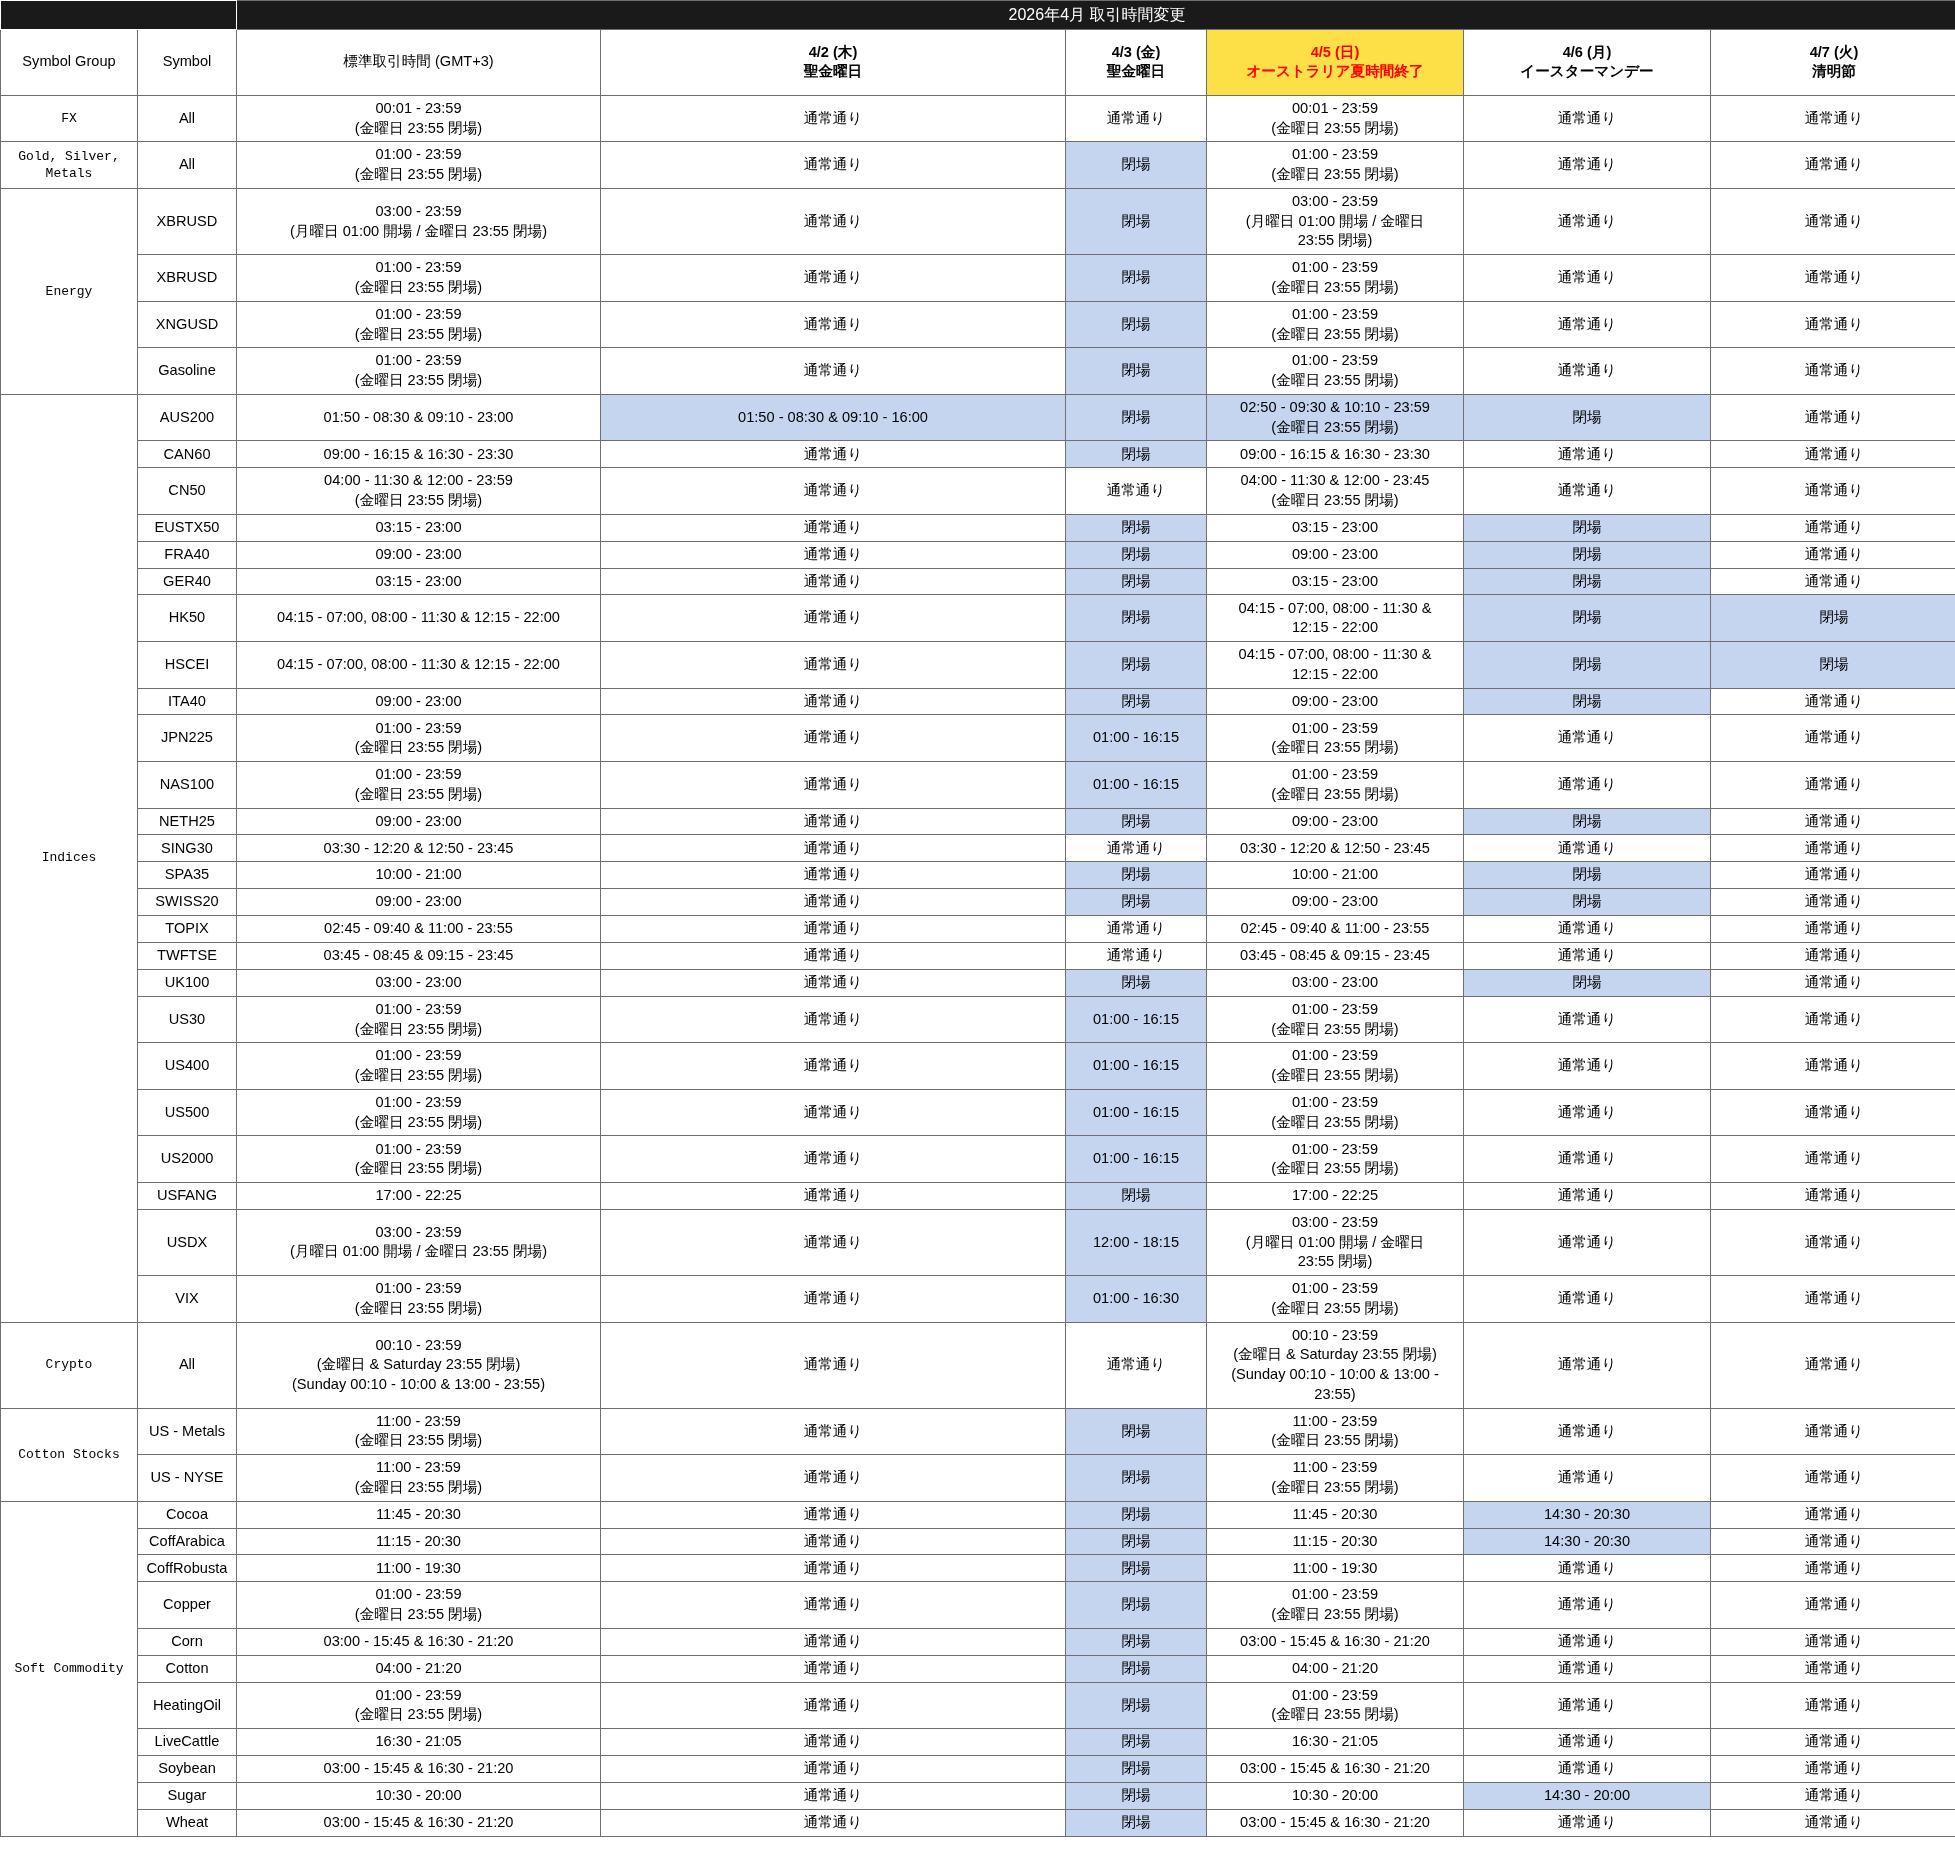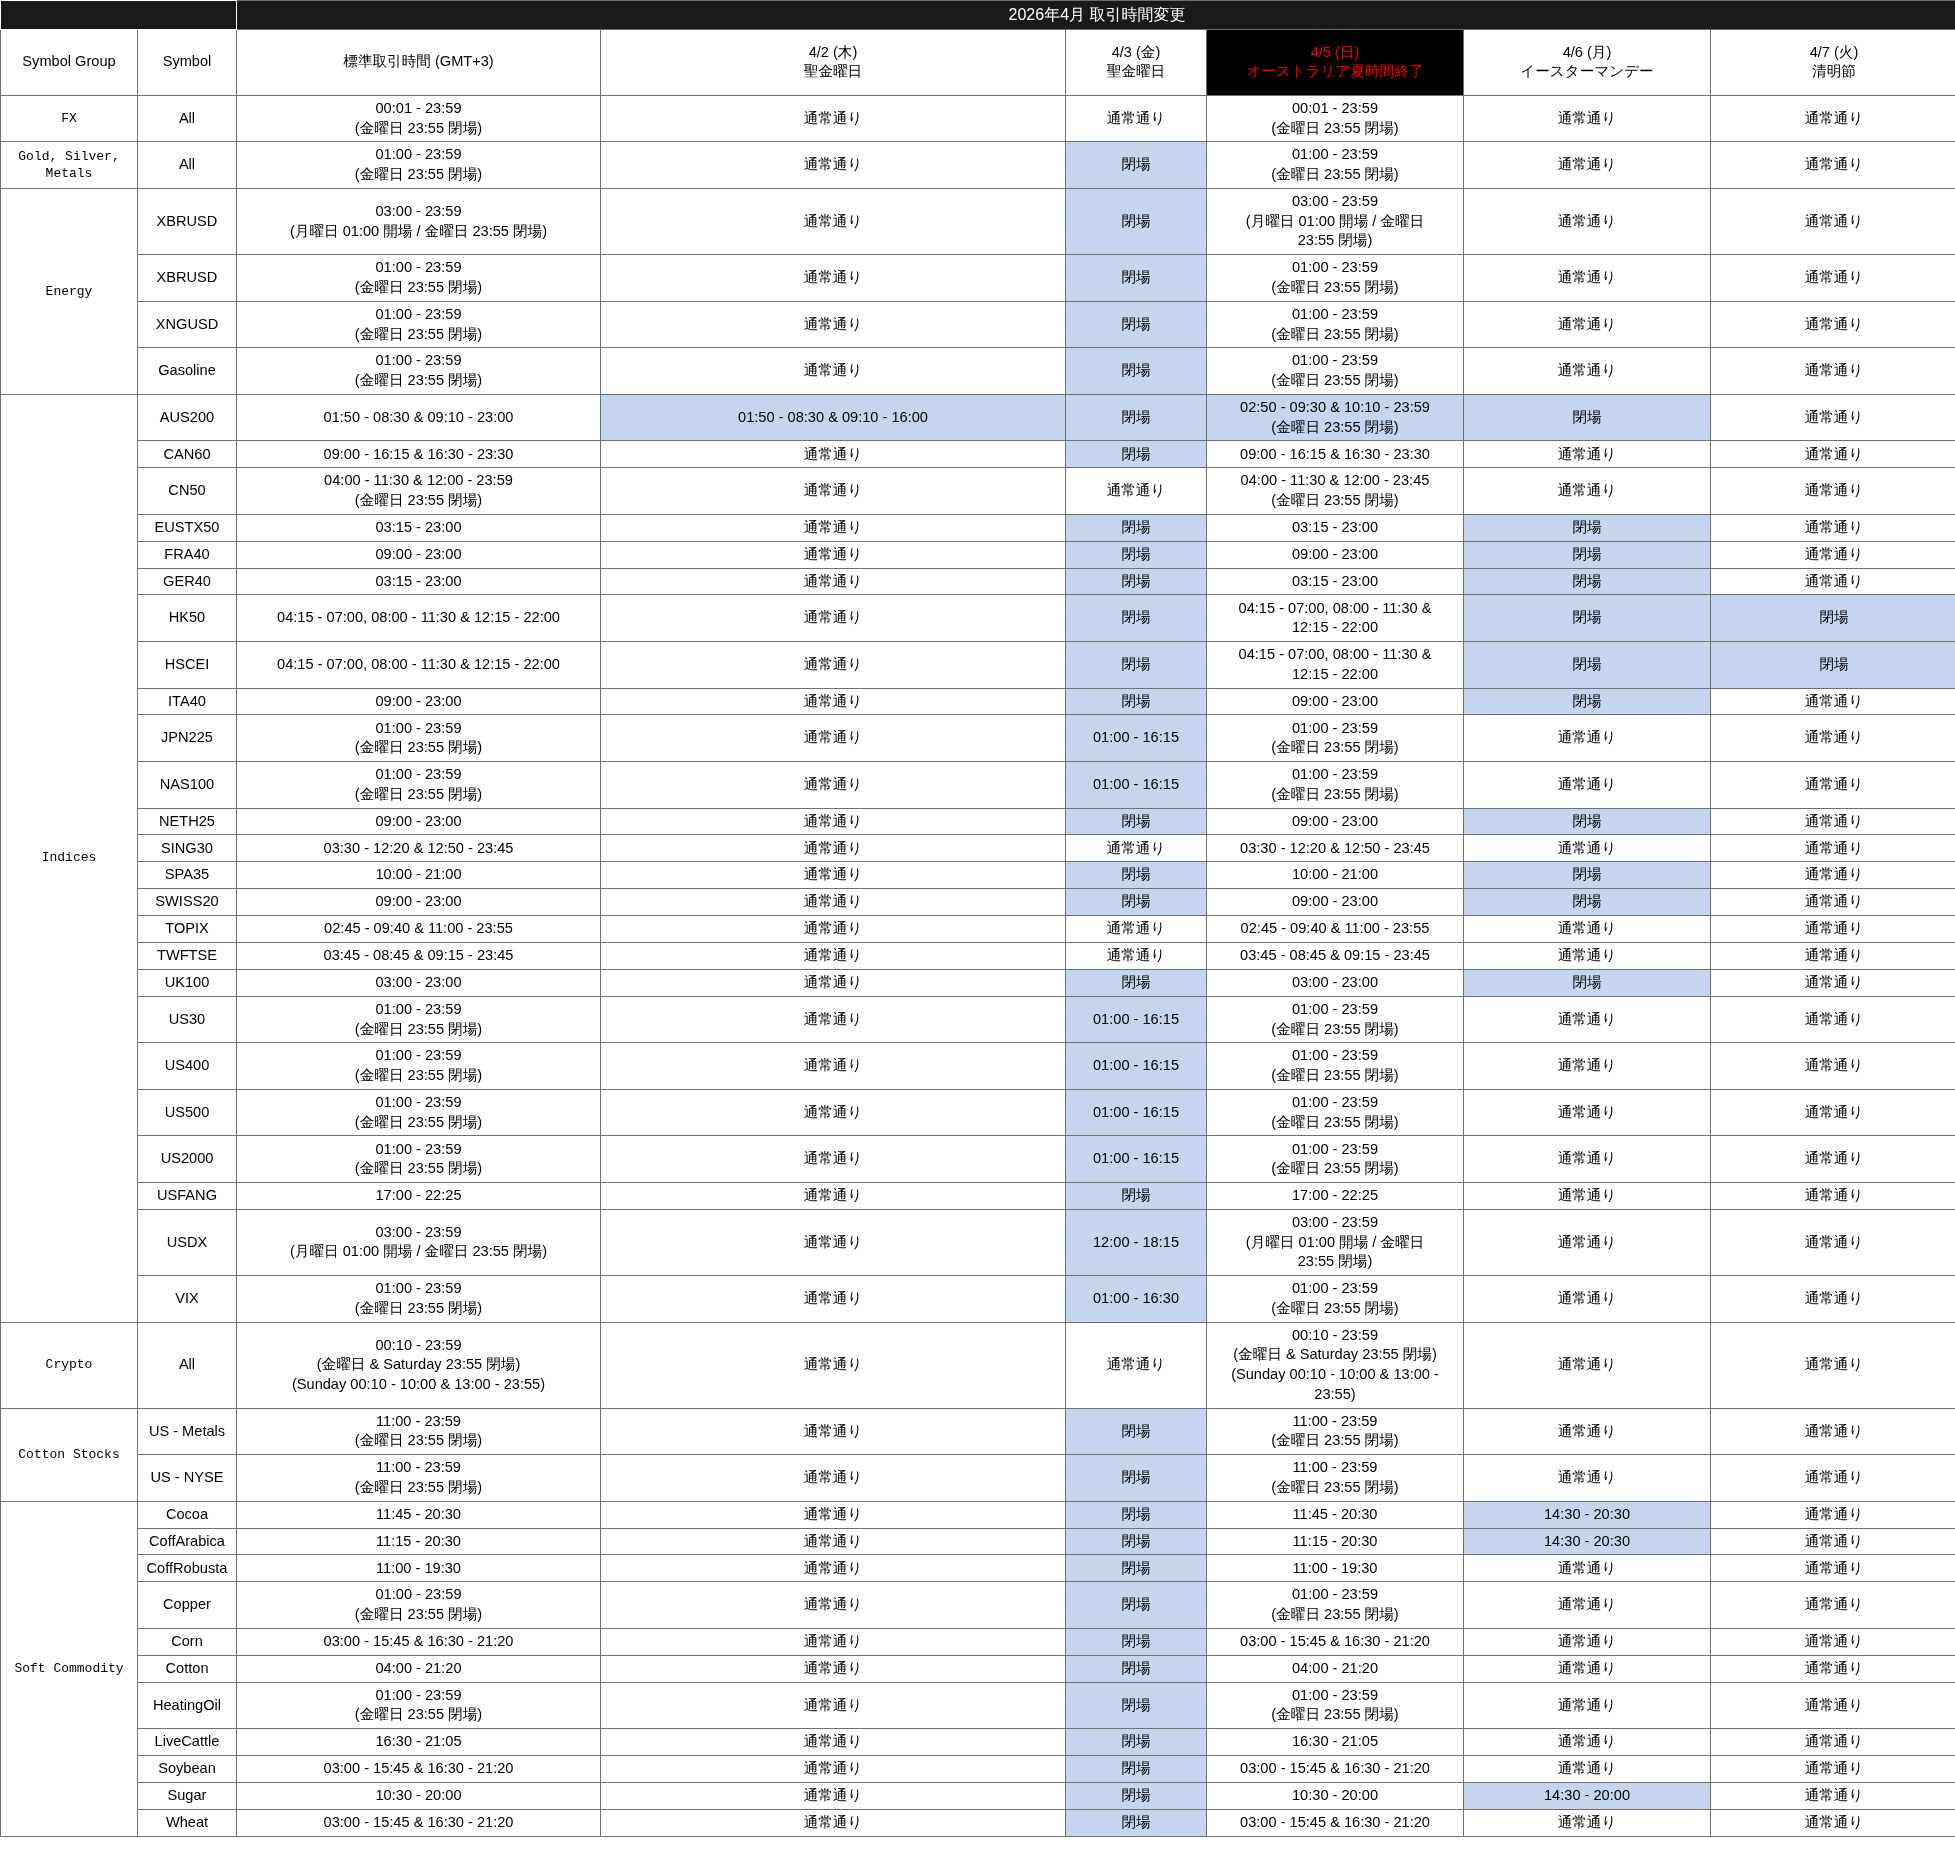--- a/index.html
+++ b/index.html
@@ -51,26 +51,26 @@
     border: 0.8px solid #ffffff !important;
   }
   .head-row th {
     background: #ffffff;
     font-weight: bold;
     font-size: 14.6px;
     padding: 7.7px 4.6px;
     height: 66px;
   }
   .head-row th.hl {
-    background: #000000;
+    background: #fde047;
     color: #ff0000;
   }
   .head-row th .sub {
     display: block;
-    font-weight: normal;
+    font-weight: bold;
   }
   .hi { background: #c5d5ef; }
   .grp { font-size: 13px; font-family: Liberation Mono, monospace; }
   td.sym { font-size: 14.6px; margin-left: 32px; }
 </style>
 </head>
 <body>
 
 <div class="sheet">
   <table class="trading">

